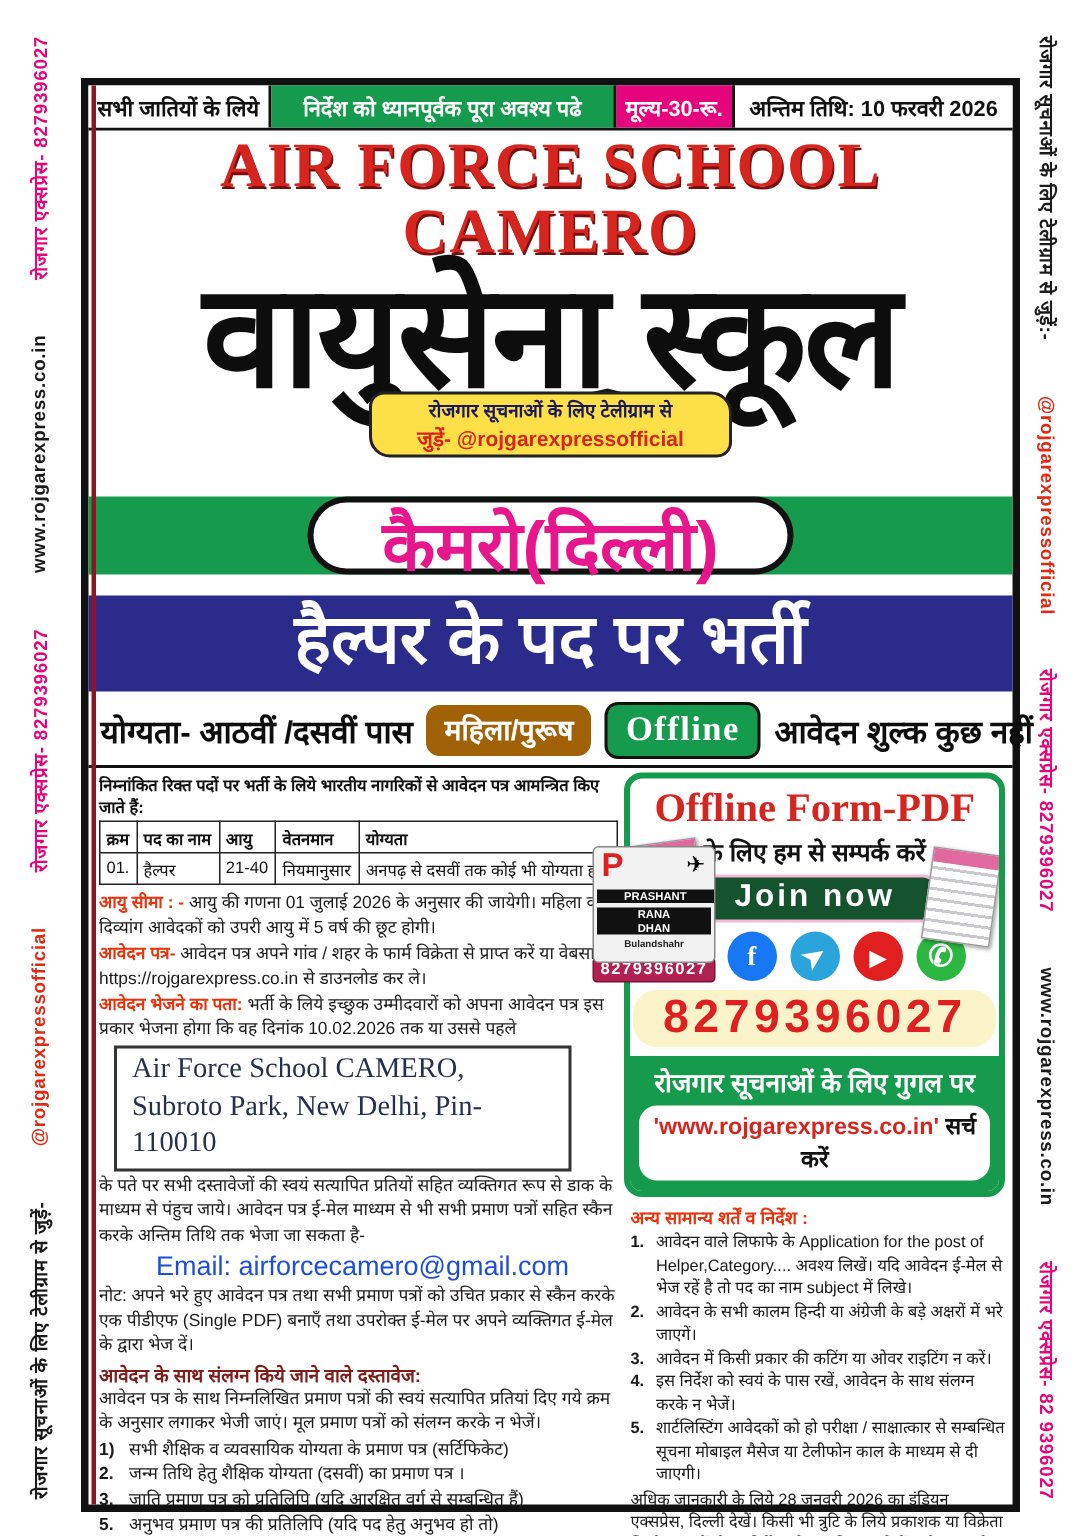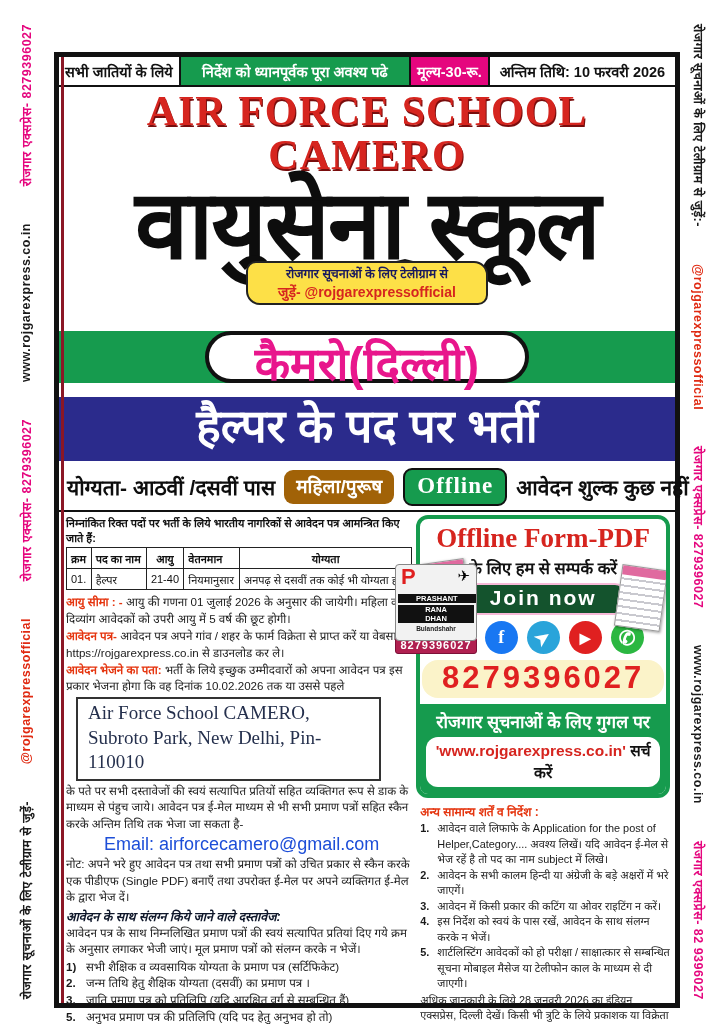--- a/index.html
+++ b/index.html
@@ -48,27 +48,27 @@
 
   
   .two-col { display:flex; flex:1; position:relative; padding:3px 5px 0 7px; }
   .left-col { width:58%; padding-right:4px; }
   .right-col { width:42%; }
 
   .intro { font-size:11px; font-weight:bold; color:#111; margin-bottom:2px; }
   table.vac { width:100%; border-collapse:collapse; margin-bottom:4px; }
   table.vac th, table.vac td { border:1.8px solid #222; font-size:11px; padding:2.5px 4px; text-align:left; color:#111; }
   table.vac th { font-weight:bold; }
-  table.vac th.mid, table.vac td.mid { text-align:center; }
+  table.vac th.mid, table.vac td.mid { text-align:left; }
 
   .para { font-size:11.6px; color:#1a1a1a; line-height:1.42; margin-bottom:1px; }
   .lbl { color:#e5350f; font-weight:bold; }
   .addr-box { border:2.5px solid #333; width:88%; margin:2px 0 2px 10px; padding:2px 10px 4px; font-family:"Liberation Serif", serif; font-size:19px; color:#25304d; line-height:1.3; }
   .email-line { font-weight:normal; color:#1d4ed8; font-size:18px; padding:1px 0 1px 38px; }
-  .docs-head { color:#0f172a; font-weight:bold; font-size:12.5px; margin-top:2px;font-style:italic; }
+  .docs-head { color:#7f1d1d; font-weight:bold; font-size:12.5px; margin-top:2px; }
   .doc-item { display:flex; font-size:11.6px; color:#1a1a1a; line-height:1.45; }
   .doc-item .n { width:20px; flex:none; font-weight:bold; }
 
   
   .contact-box { border:4px solid #169b4e; border-radius:12px; background:#fff; overflow:hidden; position:relative; text-align:center; padding-top:4px; }
   .cb-title { color:#d6251f; font-weight:900; font-size:27px; font-family:"Liberation Serif", serif; }
   .cb-sub { font-weight:900; font-size:16.5px; color:#111; margin:2px 0 4px; }
   .join-pill { display:inline-block; background:#14532d; border:2px solid #f7b9d8; color:#fff; font-weight:900; font-size:21px; letter-spacing:2px; border-radius:10px; padding:1px 26px 3px; margin-bottom:6px; }
   .social-row { display:flex; justify-content:center; gap:9px; margin-bottom:6px; }
   .sic { width:33px; height:33px; border-radius:50%; display:flex; align-items:center; justify-content:center; color:#fff; font-weight:bold; font-size:18px; }

